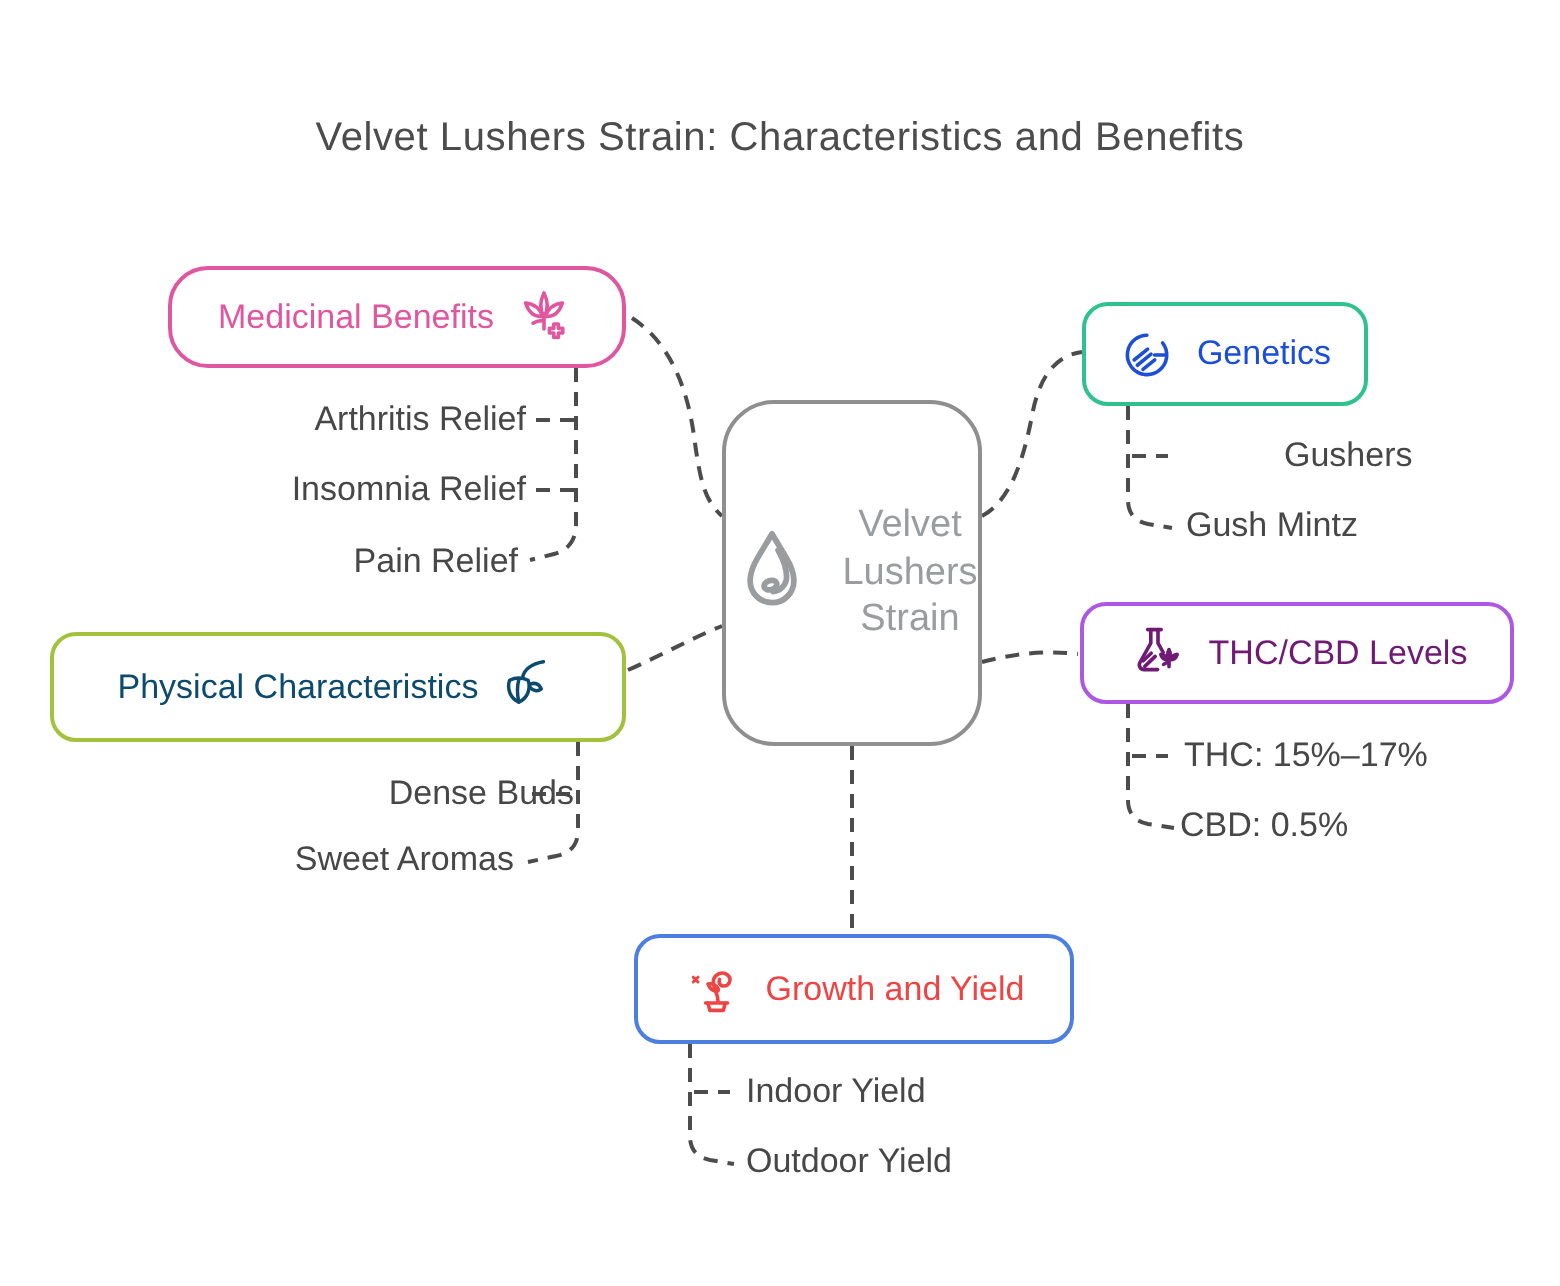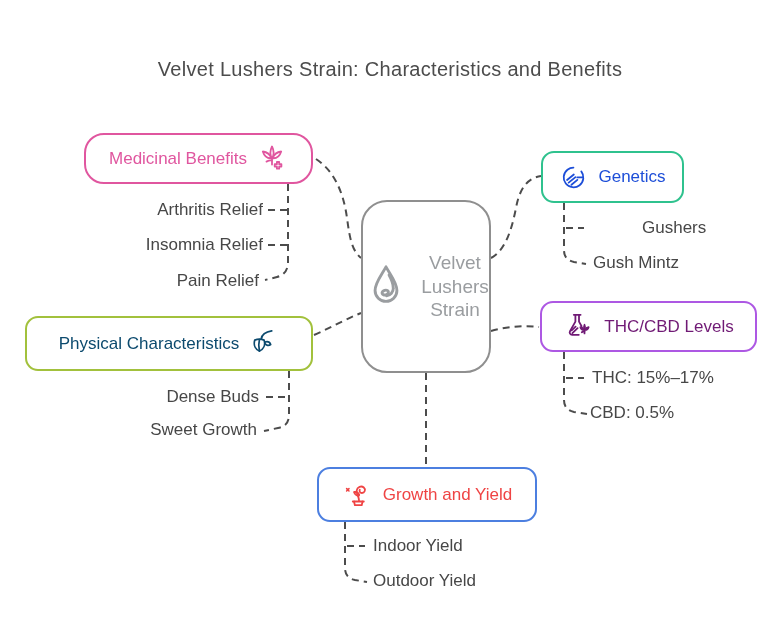--- a/index.html
+++ b/index.html
@@ -36,21 +36,21 @@
   }
   .center-label { white-space:pre-line; text-align:center; line-height:1.26; }
 
   .item {
     position:absolute; font-size:17px; color:#474747; line-height:20px;
     white-space:nowrap;
   }
   #item-arthritis { right:517px; top:200px; }
   #item-insomnia  { right:517px; top:235px; }
   #item-pain      { right:521px; top:271px; }
-  #item-dense     { right:521px; top:387px; }
+  #item-dense     { right:493px; top:387px; }
   #item-sweet     { right:523px; top:420px; }
   #item-gushers   { left:595px; top:218px;margin-left:47px; }
   #item-gushmintz { left:593px; top:253px; }
   #item-thcpct    { left:592px; top:368px; }
   #item-cbdpct    { left:590px; top:403px; }
   #item-indoor    { left:373px; top:536px; }
   #item-outdoor   { left:373px; top:571px; }
 </style>
 </head>
 <body>
@@ -152,21 +152,21 @@
       <path d="M10.8 22.5 H21.8"></path>
       <path d="M12 22.5 L12.9 26.2 H19.7 L20.6 22.5"></path>
     </svg>
     <span>Growth and Yield</span>
   </div>
 
   <div class="item" id="item-arthritis">Arthritis Relief</div>
   <div class="item" id="item-insomnia">Insomnia Relief</div>
   <div class="item" id="item-pain">Pain Relief</div>
   <div class="item" id="item-dense">Dense Buds</div>
-  <div class="item" id="item-sweet">Sweet Growth</div>
+  <div class="item" id="item-sweet">Sweet Aromas</div>
   <div class="item" id="item-gushers">Gushers</div>
   <div class="item" id="item-gushmintz">Gush Mintz</div>
   <div class="item" id="item-thcpct">THC: 15%–17%</div>
   <div class="item" id="item-cbdpct">CBD: 0.5%</div>
   <div class="item" id="item-indoor">Indoor Yield</div>
   <div class="item" id="item-outdoor">Outdoor Yield</div>
 
 </div>
 
 </body></html>

